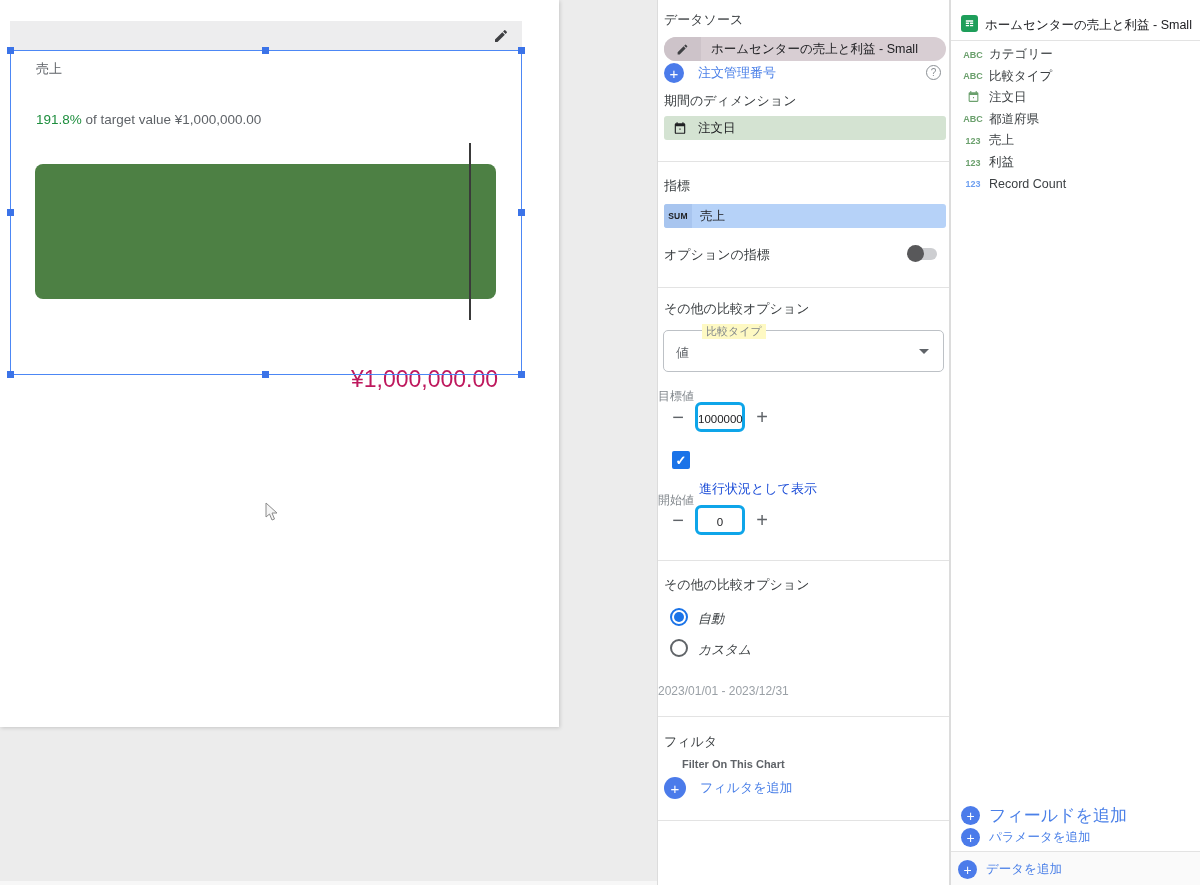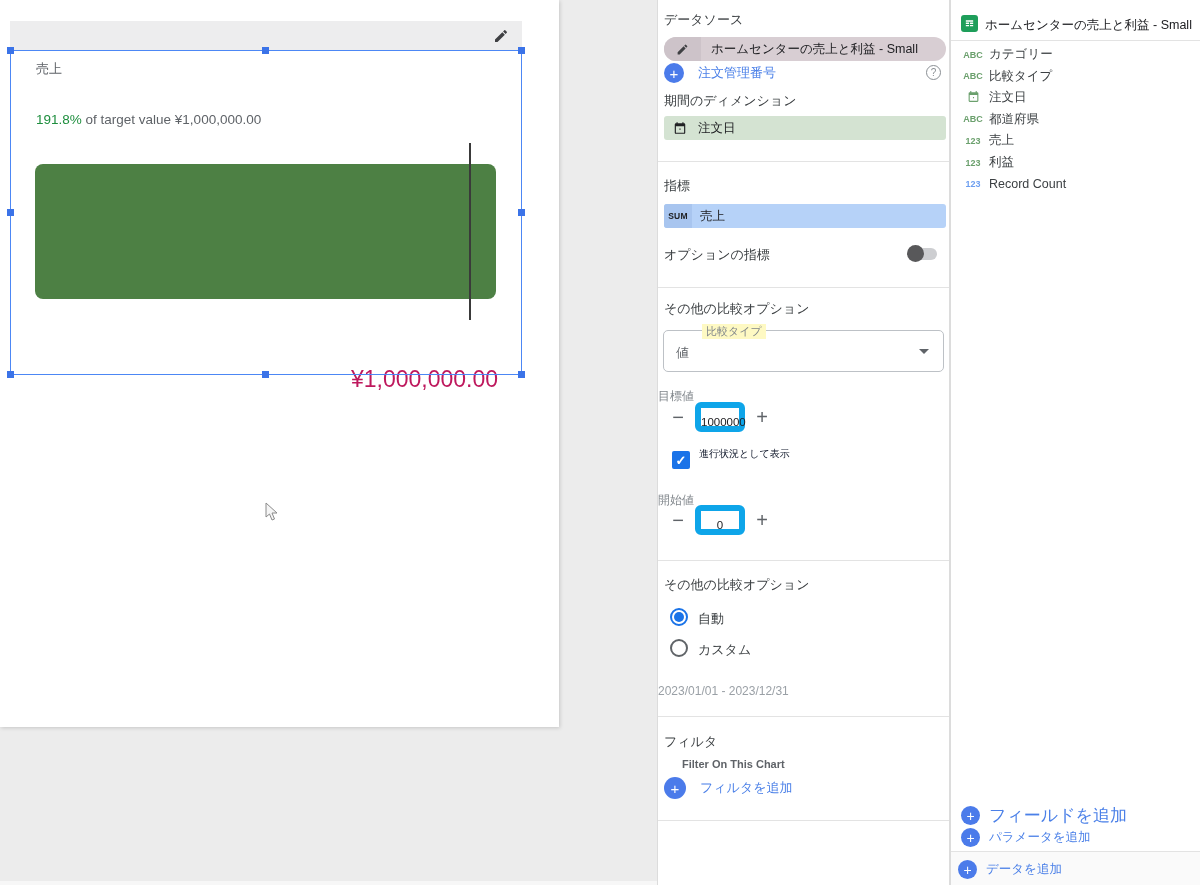--- a/index.html
+++ b/index.html
@@ -60,34 +60,34 @@
   .toggle-track { left:253px; top:248px; width:26px; height:12px; border-radius:6px; background:#cdced1; }
   .toggle-knob { left:249px; top:245px; width:17px; height:17px; border-radius:50%; background:#58585a; }
 
   .dropdown { left:5px; top:330px; width:281px; height:42px; border:1px solid #bdc1c6; border-radius:5px; }
   .dd-float { position:absolute; left:10px; top:-7px; background:#fef9c3; padding:0 4px; font-size:11px; color:#80868b;margin-left:28px; }
   .dd-value { position:absolute; left:12px; top:13px; font-size:13px; color:#5f6368; }
   .dd-arrow { position:absolute; right:14px; top:18px; width:0; height:0;
               border-left:5px solid transparent; border-right:5px solid transparent; border-top:5px solid #5f6368; }
 
   .step-btn { font-size:20px; color:#5f6368; width:20px; text-align:center; }
-  .step-box { width:50px; height:30px; border:6px solid #0ea5e9; border-radius:6px; text-align:center;
+  .step-box { width:50px; height:30px; border:3px solid #0ea5e9; border-radius:6px; text-align:center;
               font-size:11.5px; color:#202124; line-height:28px; margin:0 7px; background:#fff; }
   .stepper { display:flex; align-items:center; left:10px; }
 
   .checkbox { left:14px; top:451px; width:18px; height:18px; background:#1a73e8; border-radius:2px;
               color:#fff; font-size:13px; font-weight:bold; display:flex; align-items:center; justify-content:center; }
-  .cb-label { left:41px; top:447px; font-size:10px; color:#0f172a; }
+  .cb-label { left:41px; top:480px; font-size:13px; color:#1d4ed8; }
 
   .radio { width:18px; height:18px; border-radius:50%; border:2px solid #606468; left:12px;
            display:flex; align-items:center; justify-content:center; }
   .radio.sel { border-color:#1a73e8; }
   .radio .dot { width:10px; height:10px; border-radius:50%; background:#1a73e8; display:none; }
   .radio.sel .dot { display:block; }
-  .radio-label { left:40px; font-size:13px; color:#3c4043; }
+  .radio-label { left:40px; font-size:13px; color:#3c4043;font-style:italic; }
 
   .filter-sub { left:6px; font-size:11px; font-weight:bold; color:#5f6368;padding-left:18px; }
 
   
   .fields { position:absolute; left:950px; top:0; width:250px; height:885px; background:#fff;
             border-left:1px solid #dcdcdc; }
   .fields > div { position:absolute; }
   .sheets-icon { left:10px; top:15px; width:17px; height:17px; background:#1e9e5a; border-radius:3px;
                  display:flex; align-items:center; justify-content:center; }
   .ds-title { left:34px; top:17px; font-size:12.5px; color:#202124; white-space:nowrap; }

